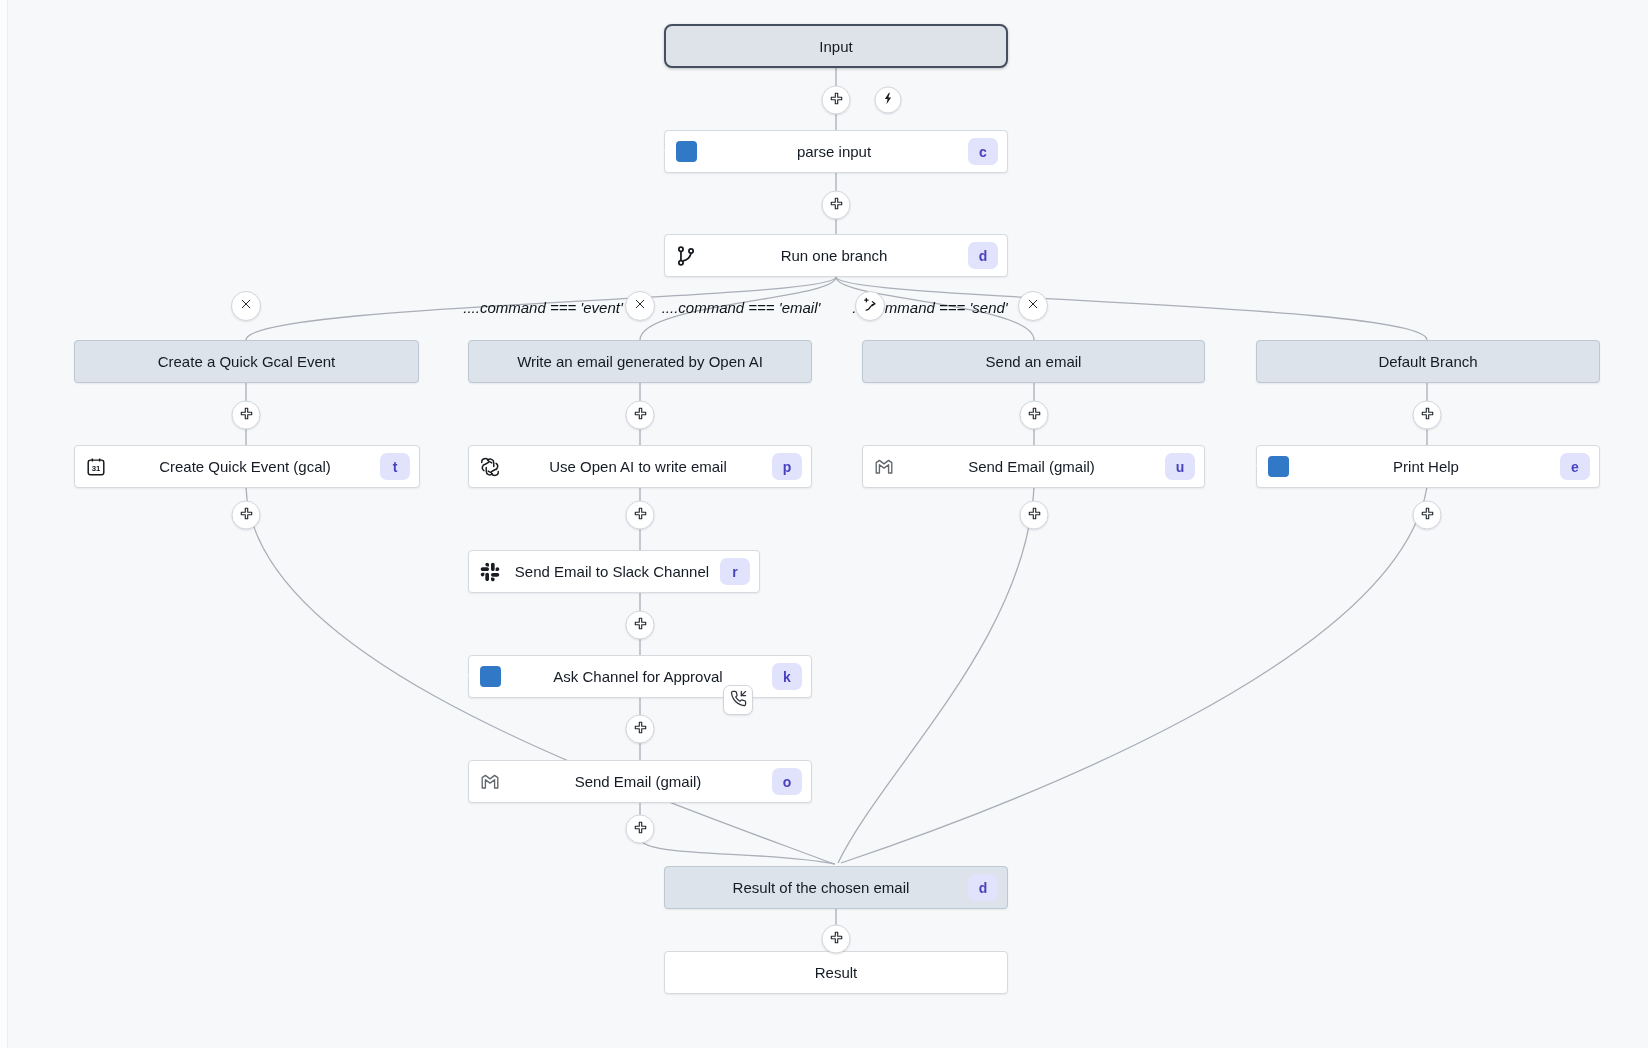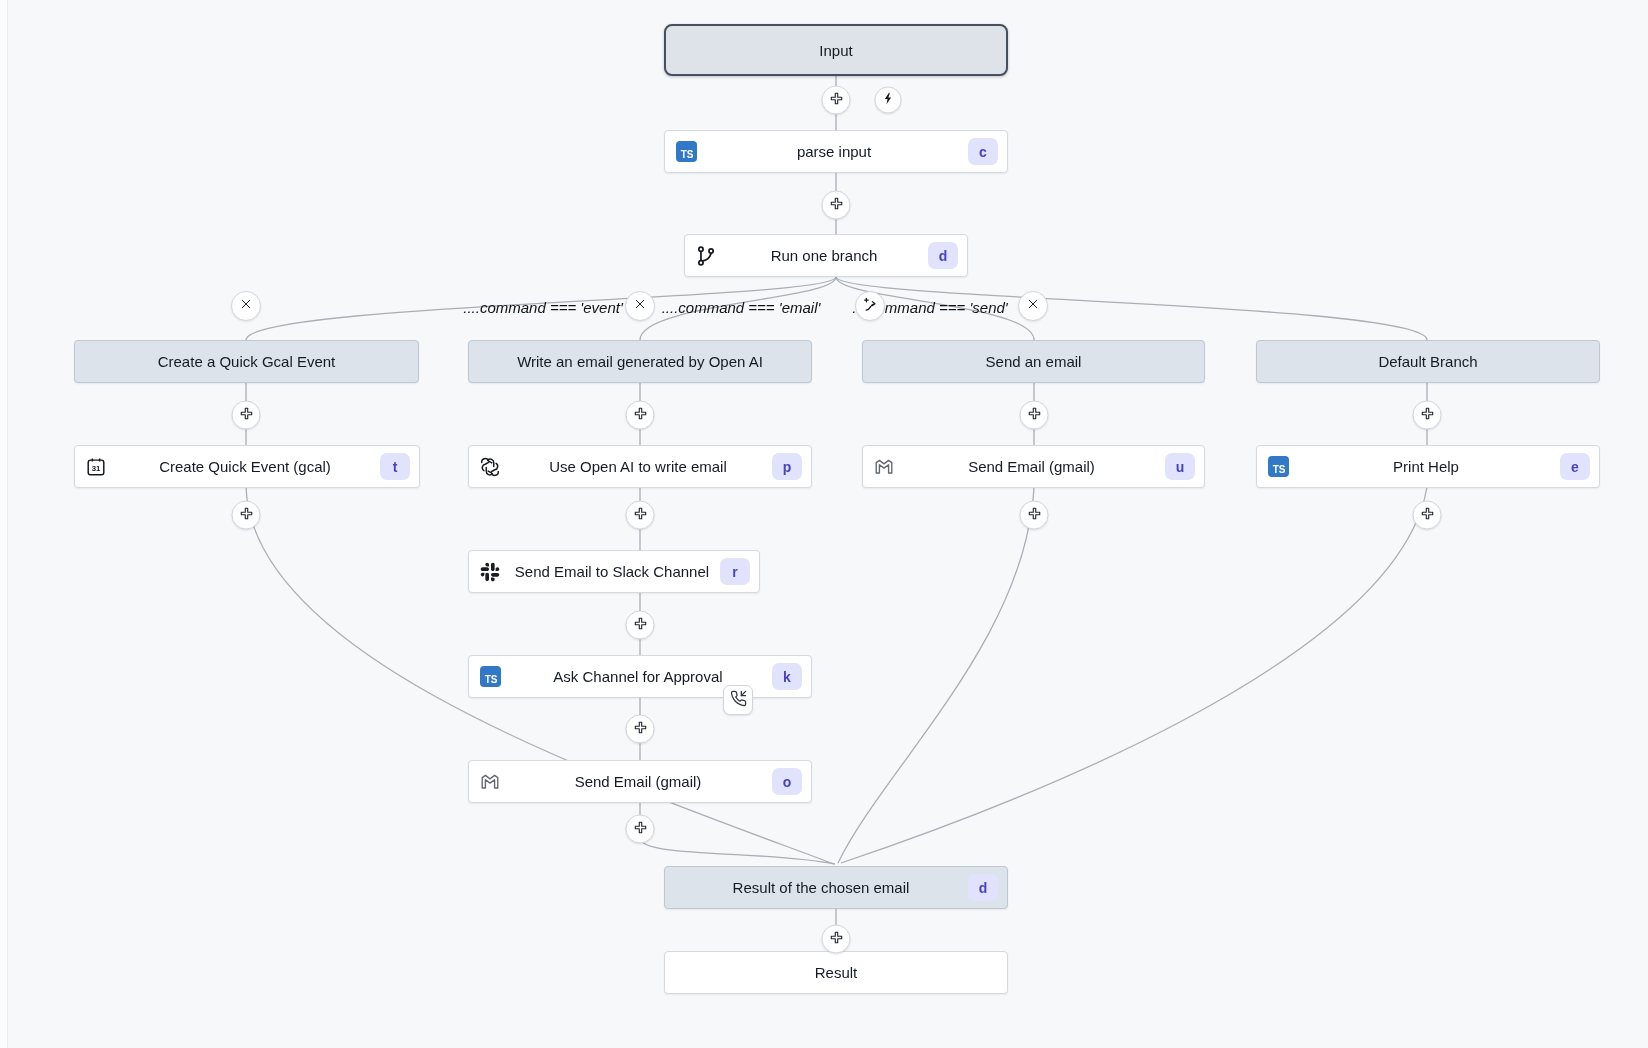--- a/index.html
+++ b/index.html
@@ -20,21 +20,21 @@
   .header-node{background:#dce3ea;border:1px solid #bec8d2;}
   .input-node{background:#dde3e9;border:2px solid #454f5d;border-radius:8px;box-shadow:0 1px 3px rgba(16,24,40,.25);}
   .badge{
     min-width:30px;height:27px;background:#e0e3fb;color:#4a43c0;font-weight:700;font-size:14px;
     border-radius:7px;display:flex;align-items:center;justify-content:center;padding:0 6px;
   }
   .icon-slot{width:24px;display:flex;align-items:center;justify-content:center;margin-right:2px;}
   .ts-chip{
     width:21px;height:21px;background:#3178c6;color:#fff;border-radius:4px;
     display:flex;align-items:flex-end;justify-content:flex-end;
-    font-size:10px;font-weight:700;padding:0 3px 2px 0;line-height:1;
+    font-size:10px;font-weight:400;padding:0 20px 2px 0;line-height:1;
   }
   .circle-btn{
     position:absolute;width:29px;height:29px;border-radius:50%;background:#fff;border:1px solid #d2d6dc;
     display:flex;align-items:center;justify-content:center;box-shadow:0 1px 2px rgba(16,24,40,.10);
     transform:translate(-50%,-50%);cursor:pointer;z-index:3;
   }
   .sq-btn{
     position:absolute;width:30px;height:30px;border-radius:7px;background:#fff;border:1px solid #d2d6dc;
     display:flex;align-items:center;justify-content:center;box-shadow:0 1px 2px rgba(16,24,40,.10);
     cursor:pointer;z-index:4;
@@ -67,21 +67,21 @@
       <path d="M246 487 C252 660 610 780 834 864"></path>
       <path d="M640 803 V838 C640 858 764 850 835 864"></path>
       <path d="M1034 487 C1026 640 884 768 838 863"></path>
       <path d="M1427 487 C1398 660 1010 806 841 863"></path>
       <path d="M836 909 V971"></path>
     </g>
   </svg>
 
   <div class="left-rail"></div>
 
-  <div class="node input-node" style="left:664px;top:24px;width:344px;height:52px">
+  <div class="node input-node" style="left:664px;top:24px;width:344px;height:44px">
     <span class="label">Input</span>
   </div>
 
   <div class="circle-btn" style="left:836px;top:100px">
     <span>
       <svg width="16" height="16" viewBox="0 0 24 24">
           <path d="M10.2 4.2h3.6v6h6v3.6h-6v6h-3.6v-6h-6v-3.6h6z" fill="#fff" stroke="#23272e" stroke-width="1.7" stroke-linejoin="round"></path>
         </svg>
     </span>
   </div>
@@ -102,21 +102,21 @@
   </div>
 
   <div class="circle-btn" style="left:836px;top:205px">
     <span>
       <svg width="16" height="16" viewBox="0 0 24 24">
           <path d="M10.2 4.2h3.6v6h6v3.6h-6v6h-3.6v-6h-6v-3.6h6z" fill="#fff" stroke="#23272e" stroke-width="1.7" stroke-linejoin="round"></path>
         </svg>
     </span>
   </div>
 
-  <div class="node" style="left:684px;top:234px;width:284px">
+  <div class="node" style="left:664px;top:234px;width:344px">
     <span class="icon-slot">
       <svg width="22" height="22" viewBox="0 0 24 24" fill="none" stroke="#14181d" stroke-width="1.9">
         <circle cx="6.5" cy="4.6" r="2.3"></circle>
           <circle cx="6.5" cy="19.4" r="2.3"></circle>
           <circle cx="17.5" cy="6.6" r="2.3"></circle>
         <path d="M6.5 7.1 V17"></path>
           <path d="M17.5 9 a11 11 0 0 1 -8.8 8.3"></path>
       </svg>
     </span>
     <span class="label">Run one branch</span>

